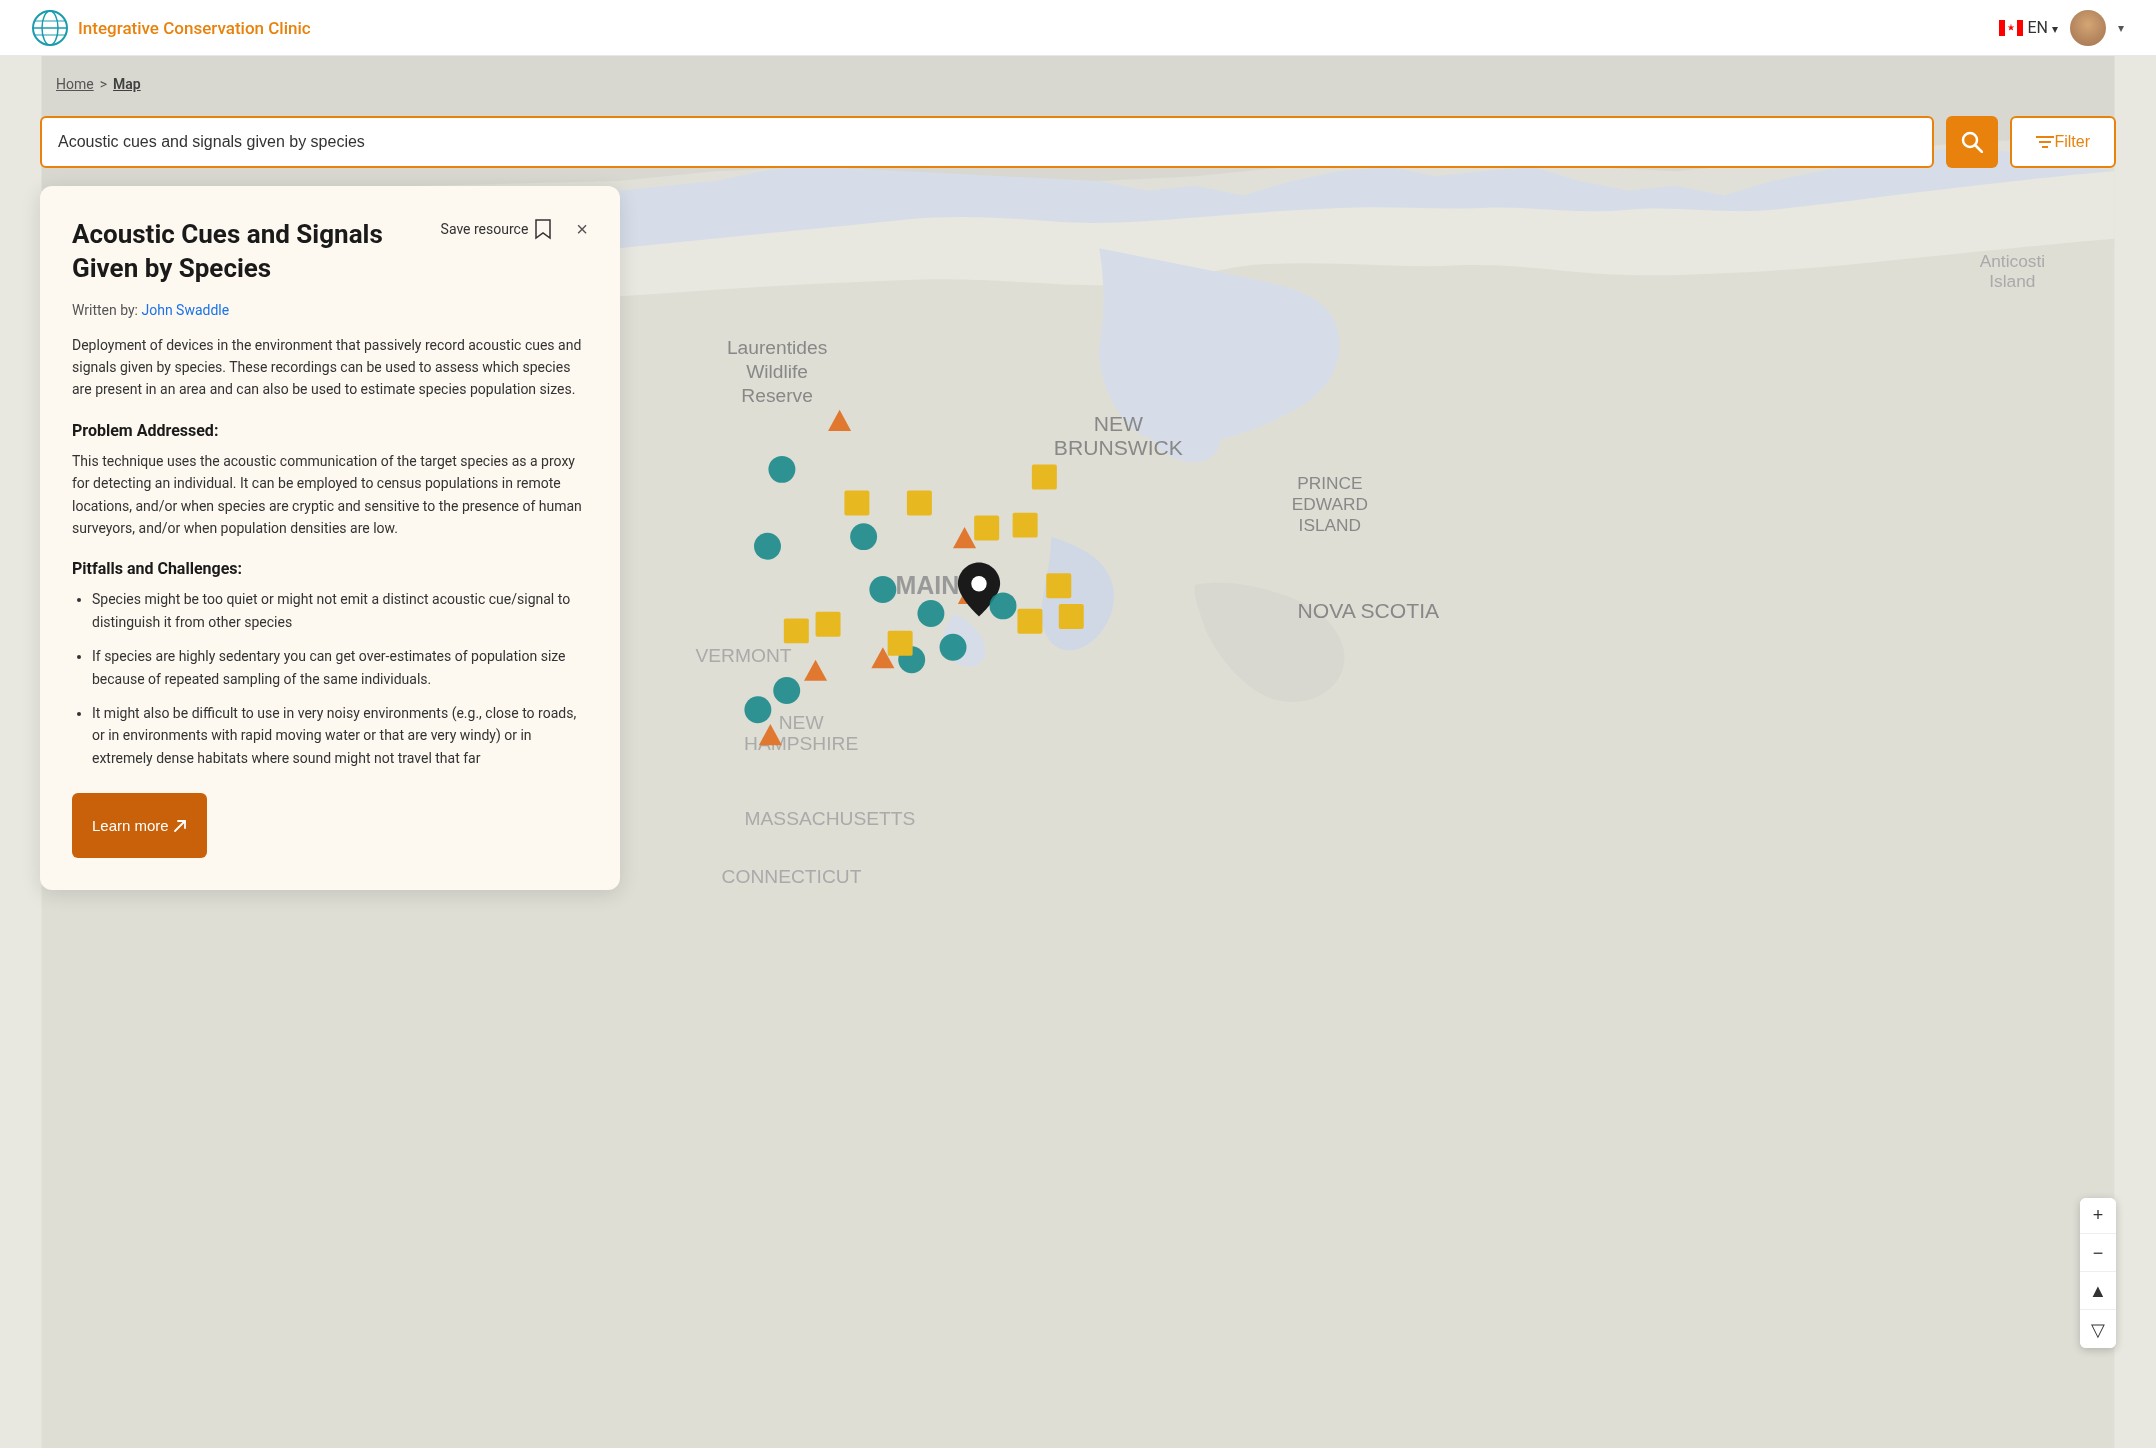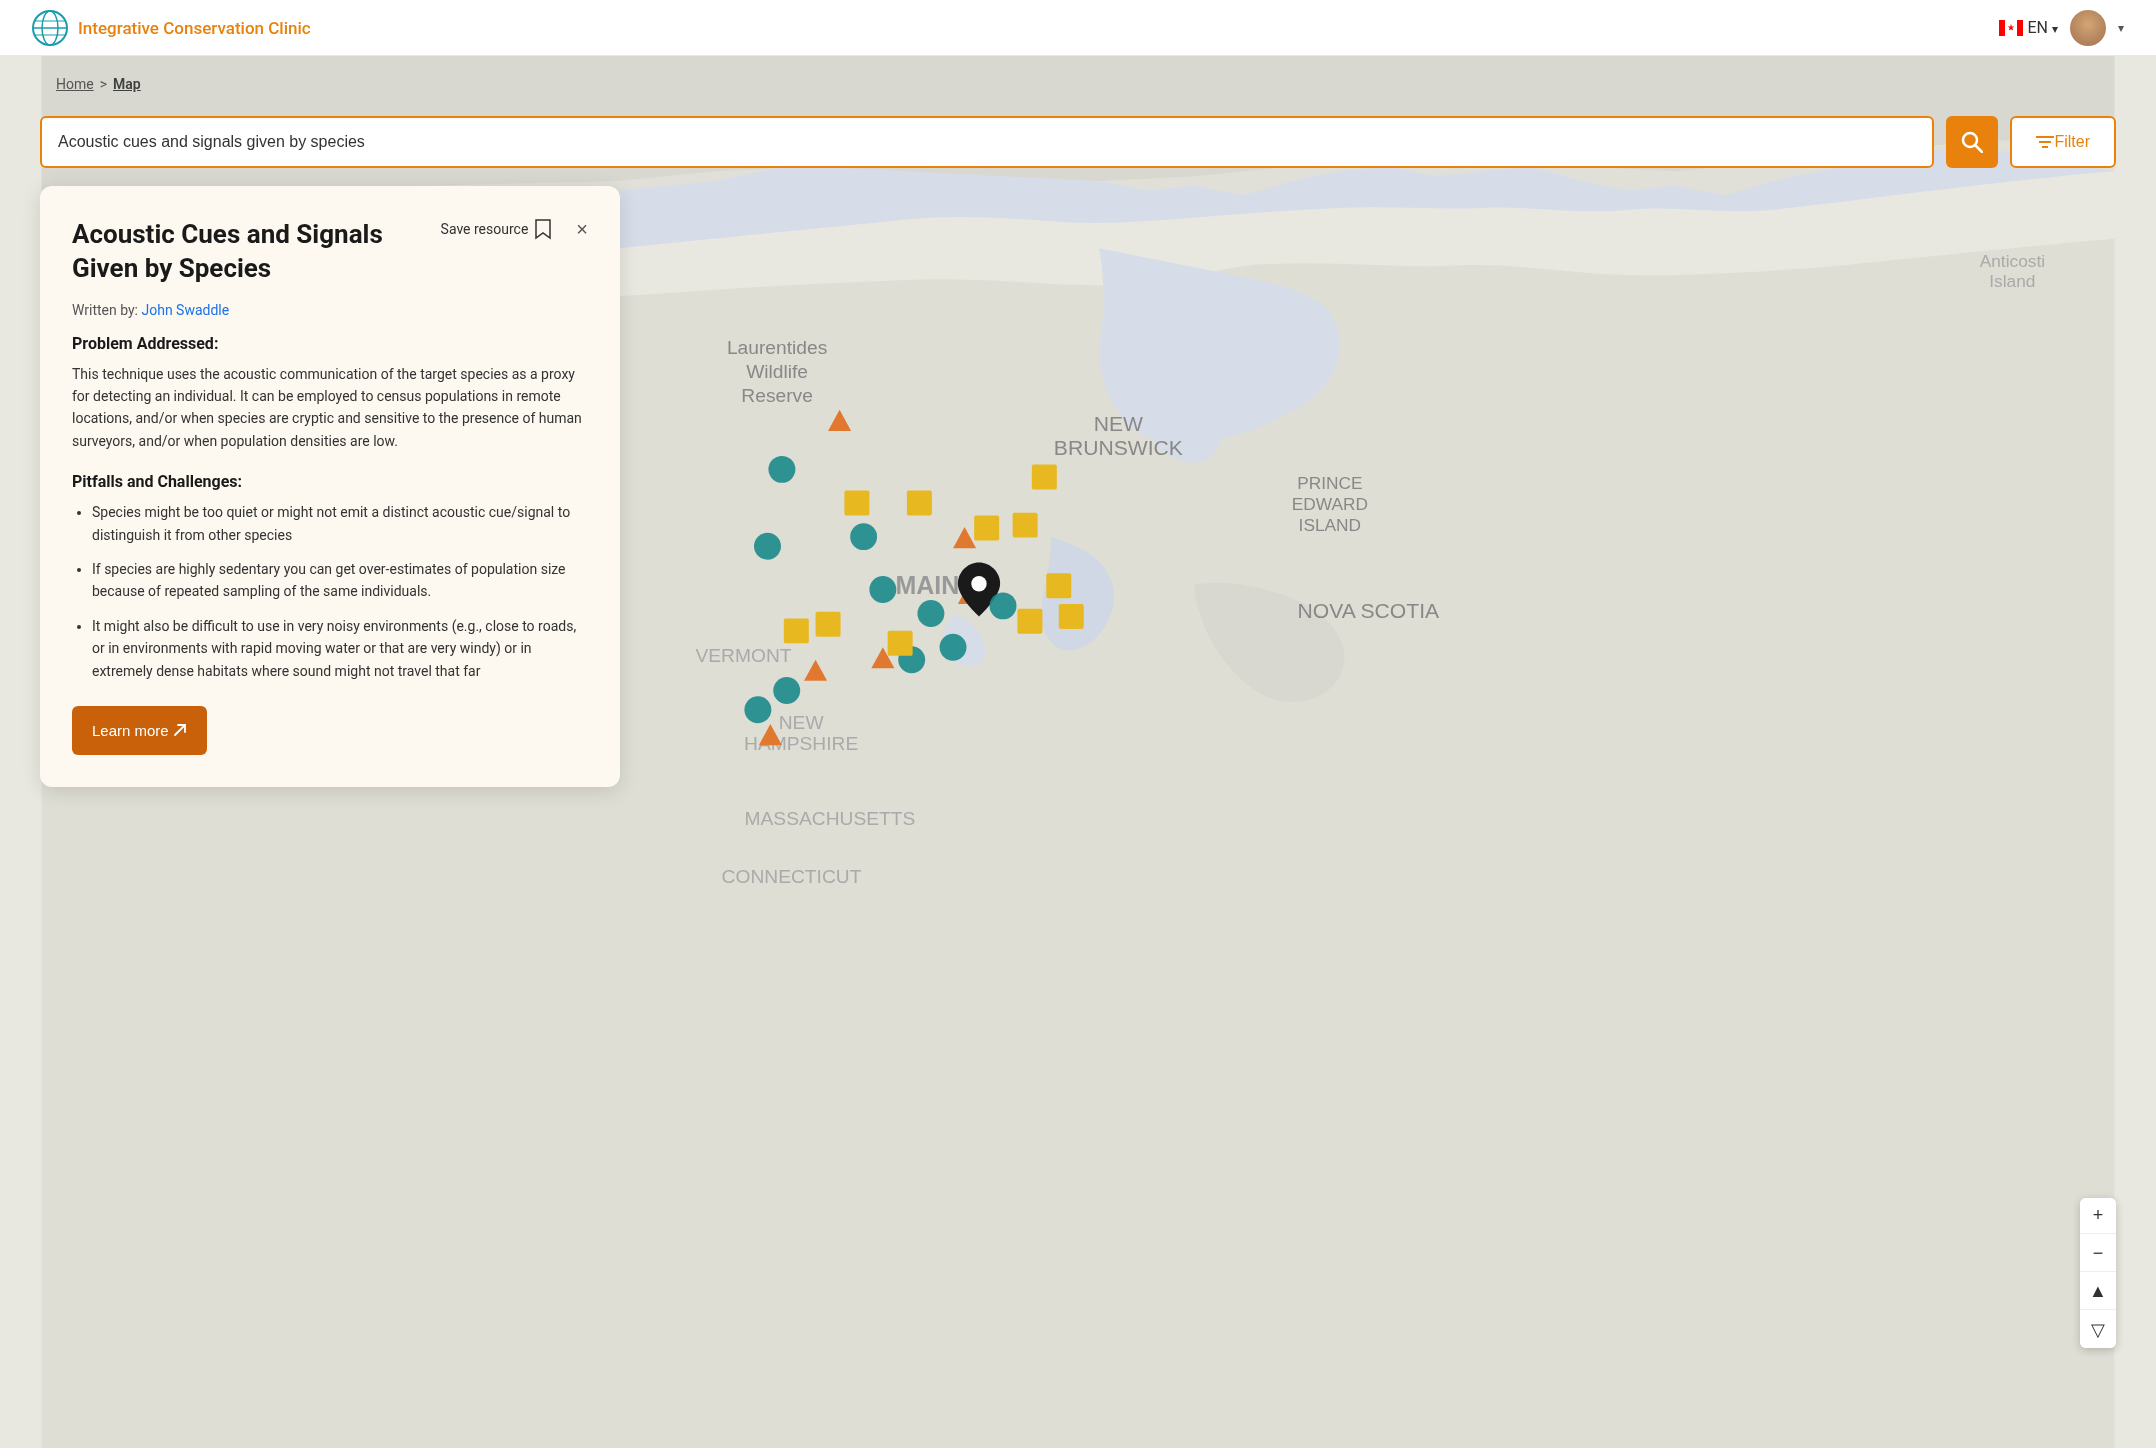--- a/index.html
+++ b/index.html
@@ -260,21 +260,21 @@
       margin-bottom: 12px;
     }
     .learn-more-btn {
       display: inline-flex;
       align-items: center;
       gap: 4px;
       background: #c8610a;
       color: #fff;
       border: none;
       border-radius: 6px;
-      padding: 16px 20px;
+      padding: 24px 20px;
       font-size: 15px;
       font-weight: 500;
       cursor: pointer;
       text-decoration: none;
     }
 
     
     .map-controls {
       position: absolute;
       bottom: 100px;
@@ -473,20 +473,21 @@
           <span>×</span>
         </button>
       </div>
     </div>
 
     <div class="written-by">
       <span>Written by: </span><span class="written-by-link">John Swaddle</span>
     </div>
 
 
+    <p class="description">Deployment of devices in the environment that passively record acoustic cues and signals given by species. These recordings can be used to assess which species are present in an area and can also be used to estimate species population sizes.</p>
 
     <h3 class="section-title">Problem Addressed:</h3>
     <p class="section-text">This technique uses the acoustic communication of the target species as a proxy for detecting an individual. It can be employed to census populations in remote locations, and/or when species are cryptic and sensitive to the presence of human surveyors, and/or when population densities are low.</p>
 
     <h3 class="section-title">Pitfalls and Challenges:</h3>
     <ul class="challenges-list">
       <li>Species might be too quiet or might not emit a distinct acoustic cue/signal to distinguish it from other species</li>
       <li>If species are highly sedentary you can get over-estimates of population size because of repeated sampling of the same individuals.</li>
       <li>It might also be difficult to use in very noisy environments (e.g., close to roads, or in environments with rapid moving water or that are very windy) or in extremely dense habitats where sound might not travel that far</li>
     </ul>

